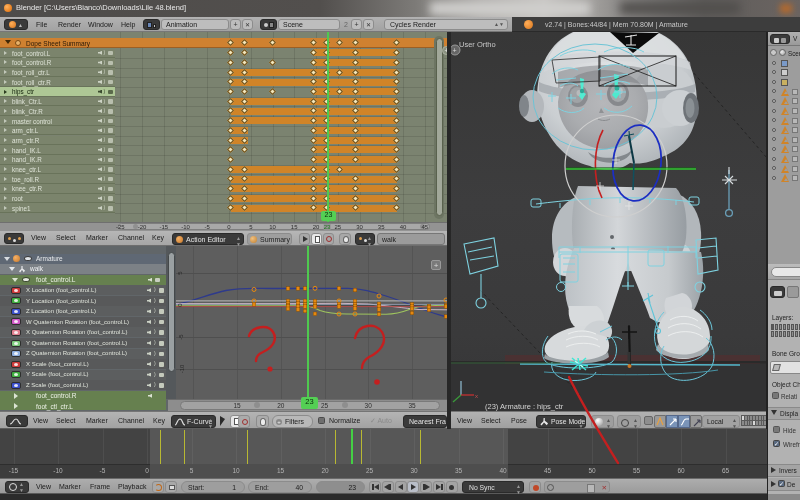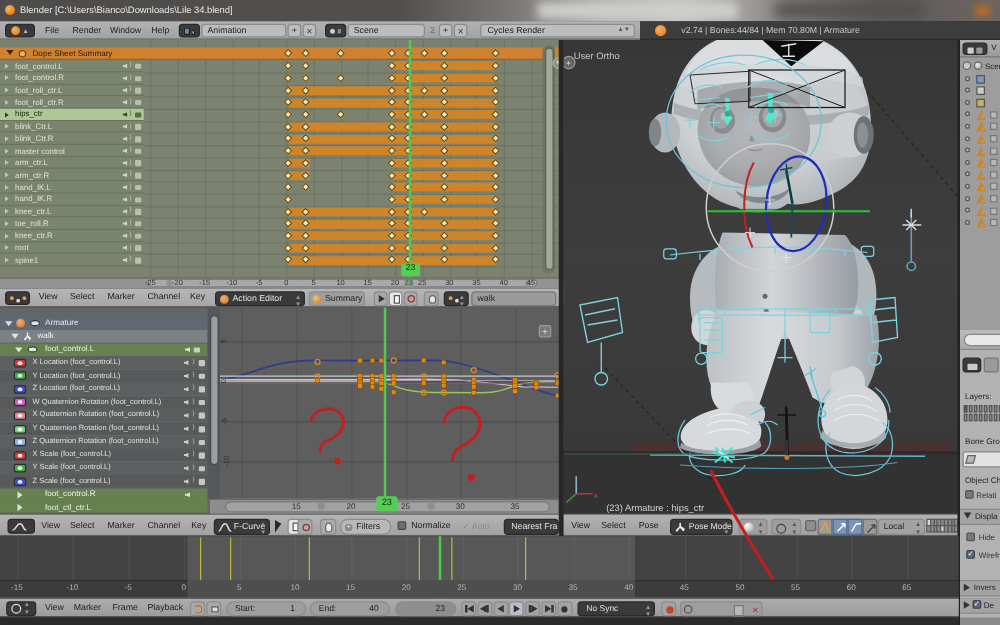--- a/index.html
+++ b/index.html
@@ -6,21 +6,21 @@
 body{font-family:"Liberation Sans",sans-serif;position:relative;}
 .abs{position:absolute;}
 .t7{font-size:7px;color:#1c1c1c;}
 .dd{background:#3a3a3a;border-radius:3px;color:#dcdcdc;border:1px solid #2a2a2a;}
 .fld{background:#bdbdbd;border:1px solid #8c8c8c;border-radius:3px;color:#1a1a1a;}
 .flex{display:flex;align-items:center;}
 </style></head><body>
 
 <div class="abs" style="left:0;top:0;width:800px;height:17px;background:linear-gradient(90deg,#4e4c4a 0%,#524f4d 40%,#7d7b78 52%,#b0aeab 60%,#c7c5c2 68%,#8a8886 78%,#5f5d5b 88%,#6b6461 100%);">
  <div class="abs" style="left:4px;top:4px;width:8px;height:8px;border-radius:50%;background:radial-gradient(circle at 35% 35%,#ffb25e,#e77e1e 70%);"></div>
- <div class="abs" style="left:16px;top:3px;font-size:7.5px;color:#e9e9e9;">Blender [C:\Users\Bianco\Downloads\Lile 34.blend]</div>
+ <div class="abs" style="left:16px;top:3px;font-size:7.5px;color:#e9e9e9;">Blender [C:\Users\Bianco\Downloads\Lile 48.blend]</div>
  <div class="abs" style="left:430px;top:2px;width:160px;height:13px;background:#cfcecc;filter:blur(4px);"></div>
  <div class="abs" style="left:620px;top:2px;width:120px;height:12px;background:#504e4c;filter:blur(5px);"></div>
  <div class="abs" style="left:780px;top:4px;width:12px;height:9px;background:#b66a2c;filter:blur(3px);"></div>
 </div>
 
 <div class="abs" style="left:0;top:17px;width:512px;height:15px;background:linear-gradient(#b2b2b2,#a2a2a2);border-bottom:1px solid #777;">
  <div class="abs dd flex" style="left:4px;top:2px;width:24px;height:11px;justify-content:center;">
    <div style="width:7px;height:7px;border-radius:50%;background:radial-gradient(circle at 35% 35%,#ffae58,#d8751c);"></div>
    <div style="font-size:5px;color:#bbb;margin-left:2px;">▲<br></div>
  </div>

